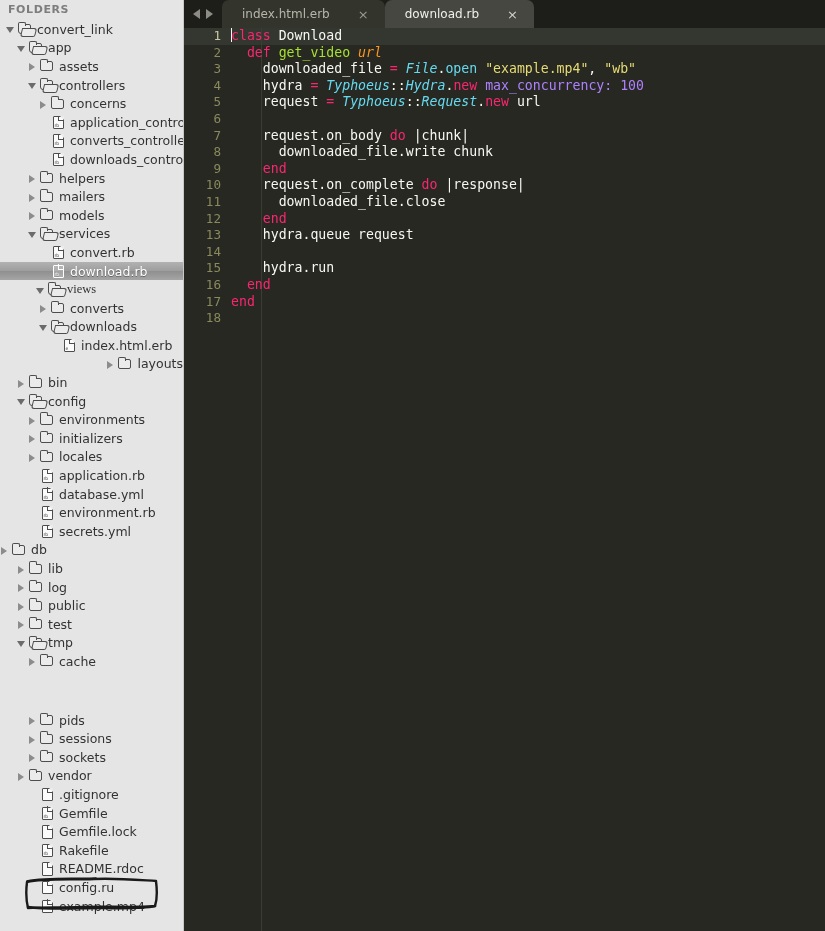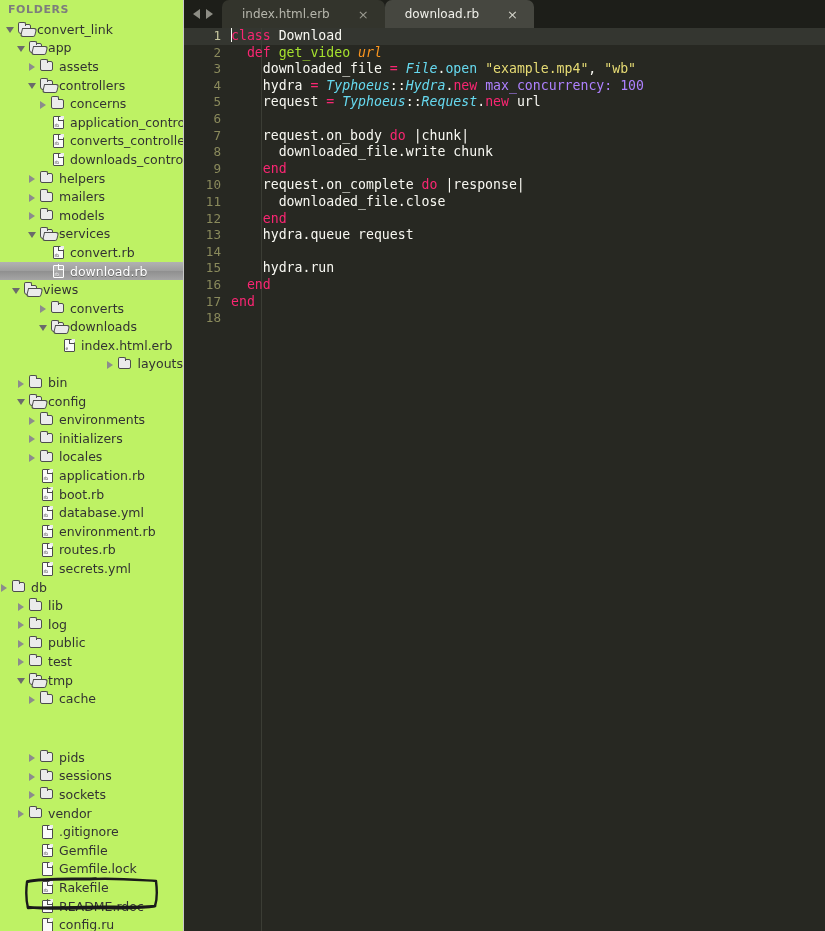--- a/index.html
+++ b/index.html
@@ -8,21 +8,21 @@
     width: 825px; height: 931px;
     overflow: hidden;
     background: #1f2119;
     font-family: "DejaVu Sans", sans-serif;
   }
   #app { display: flex; width: 825px; height: 931px; }
 
   
   #sidebar {
     width: 184px; height: 931px;
-    background: #bef264;
+    background: #e5e5e5;
     border-right: 1px solid #c8c8c8;
     overflow: hidden;
     position: relative;
     padding-top: 0px;
     flex: 0 0 184px;
   }
   .folders-title {
     font-size: 11px;
     font-weight: bold;
     color: #7d7d7d;
@@ -392,21 +392,21 @@
         </div>
         <div class="tree-row selected" style="padding-left: 39px;">
           <span class="tw"></span>
           <span class="ic">
             <span class="file-ic">
               <span class="glyph">rb</span>
             </span>
           </span>
           <span class="label">download.rb</span>
         </div>
-        <div class="tree-row" style="padding-left: 12px;">
+        <div class="tree-row" style="padding-left: 36px; font-family: Liberation Serif, serif;">
           <span class="tw expanded">
             <span class="tri"></span>
           </span>
           <span class="ic">
             <span class="folder-open"></span>
           </span>
           <span class="label">views</span>
         </div>
         <div class="tree-row" style="padding-left: 39px;">
           <span class="tw collapsed">
@@ -498,48 +498,30 @@
           </span>
           <span class="label">application.rb</span>
         </div>
         <div class="tree-row" style="padding-left: 28px;">
           <span class="tw"></span>
           <span class="ic">
             <span class="file-ic">
               <span class="glyph">rb</span>
             </span>
           </span>
-          <span class="label">boot.rb</span>
-        </div>
-        <div class="tree-row" style="padding-left: 28px;">
-          <span class="tw"></span>
-          <span class="ic">
-            <span class="file-ic">
-              <span class="glyph">rb</span>
-            </span>
-          </span>
           <span class="label">database.yml</span>
         </div>
         <div class="tree-row" style="padding-left: 28px;">
           <span class="tw"></span>
           <span class="ic">
             <span class="file-ic">
               <span class="glyph">rb</span>
             </span>
           </span>
           <span class="label">environment.rb</span>
-        </div>
-        <div class="tree-row" style="padding-left: 28px;">
-          <span class="tw"></span>
-          <span class="ic">
-            <span class="file-ic">
-              <span class="glyph">rb</span>
-            </span>
-          </span>
-          <span class="label">routes.rb</span>
         </div>
         <div class="tree-row" style="padding-left: 28px;">
           <span class="tw"></span>
           <span class="ic">
             <span class="file-ic">
               <span class="glyph">rb</span>
             </span>
           </span>
           <span class="label">secrets.yml</span>
         </div>

